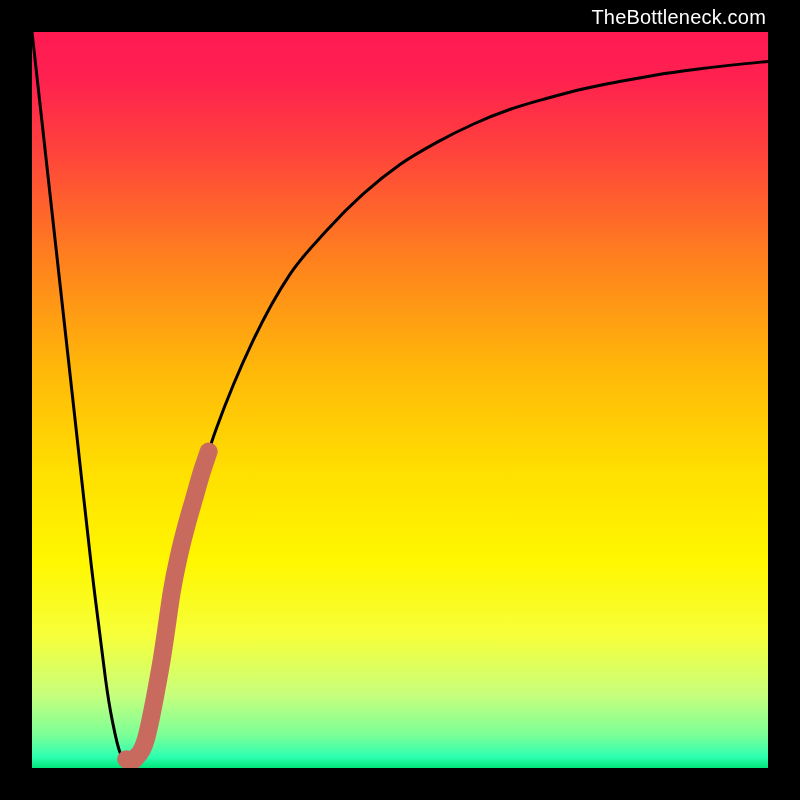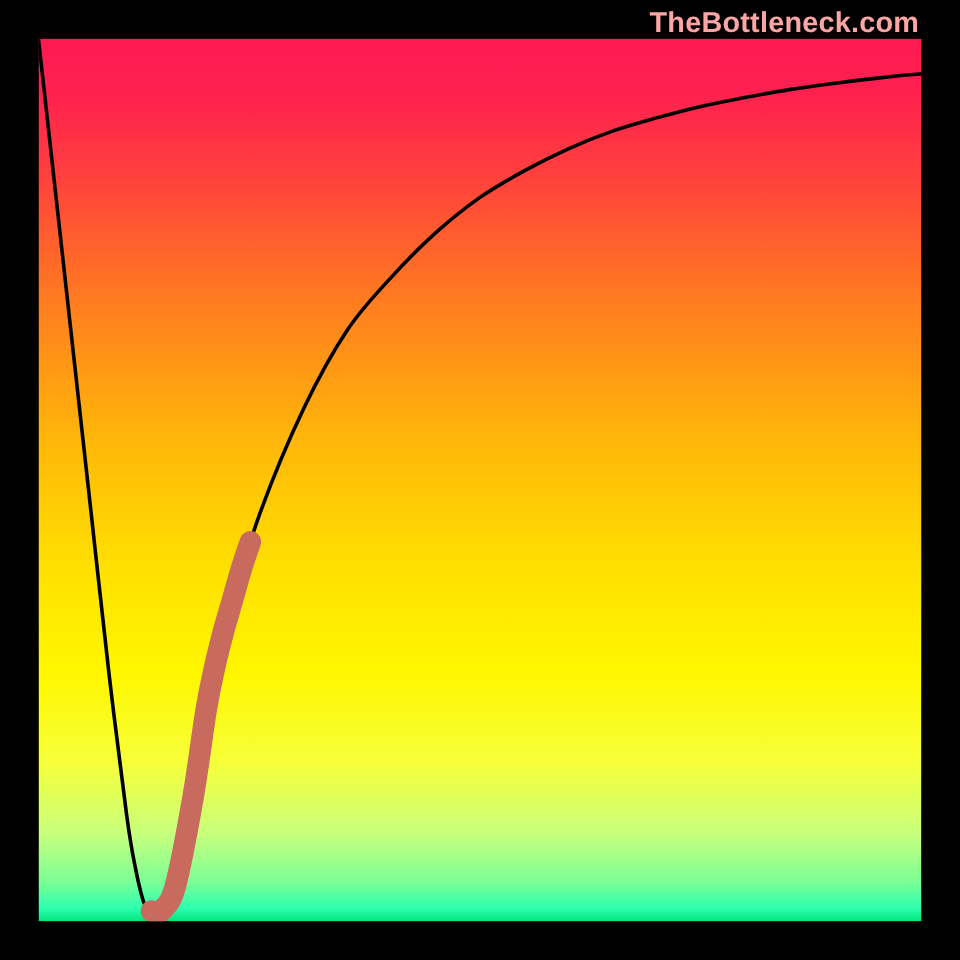--- a/index.html
+++ b/index.html
@@ -22,23 +22,23 @@
     left: 32px;
     top: 32px;
     width: 736px;
     height: 736px;
     overflow: hidden;
   }
   .attribution {
     position: absolute;
     top: 6px;
     right: 34px;
-    color: #fca5a5;
-    font-size: 24px;
-    font-weight: 700;
+    color: #ffffff;
+    font-size: 20px;
+    font-weight: 400;
     letter-spacing: 0.2px;
   }
   svg { display: block; }
 </style>
 </head>
 <body>
 
 <div class="frame">
   <div class="attribution">TheBottleneck.com</div>
 

